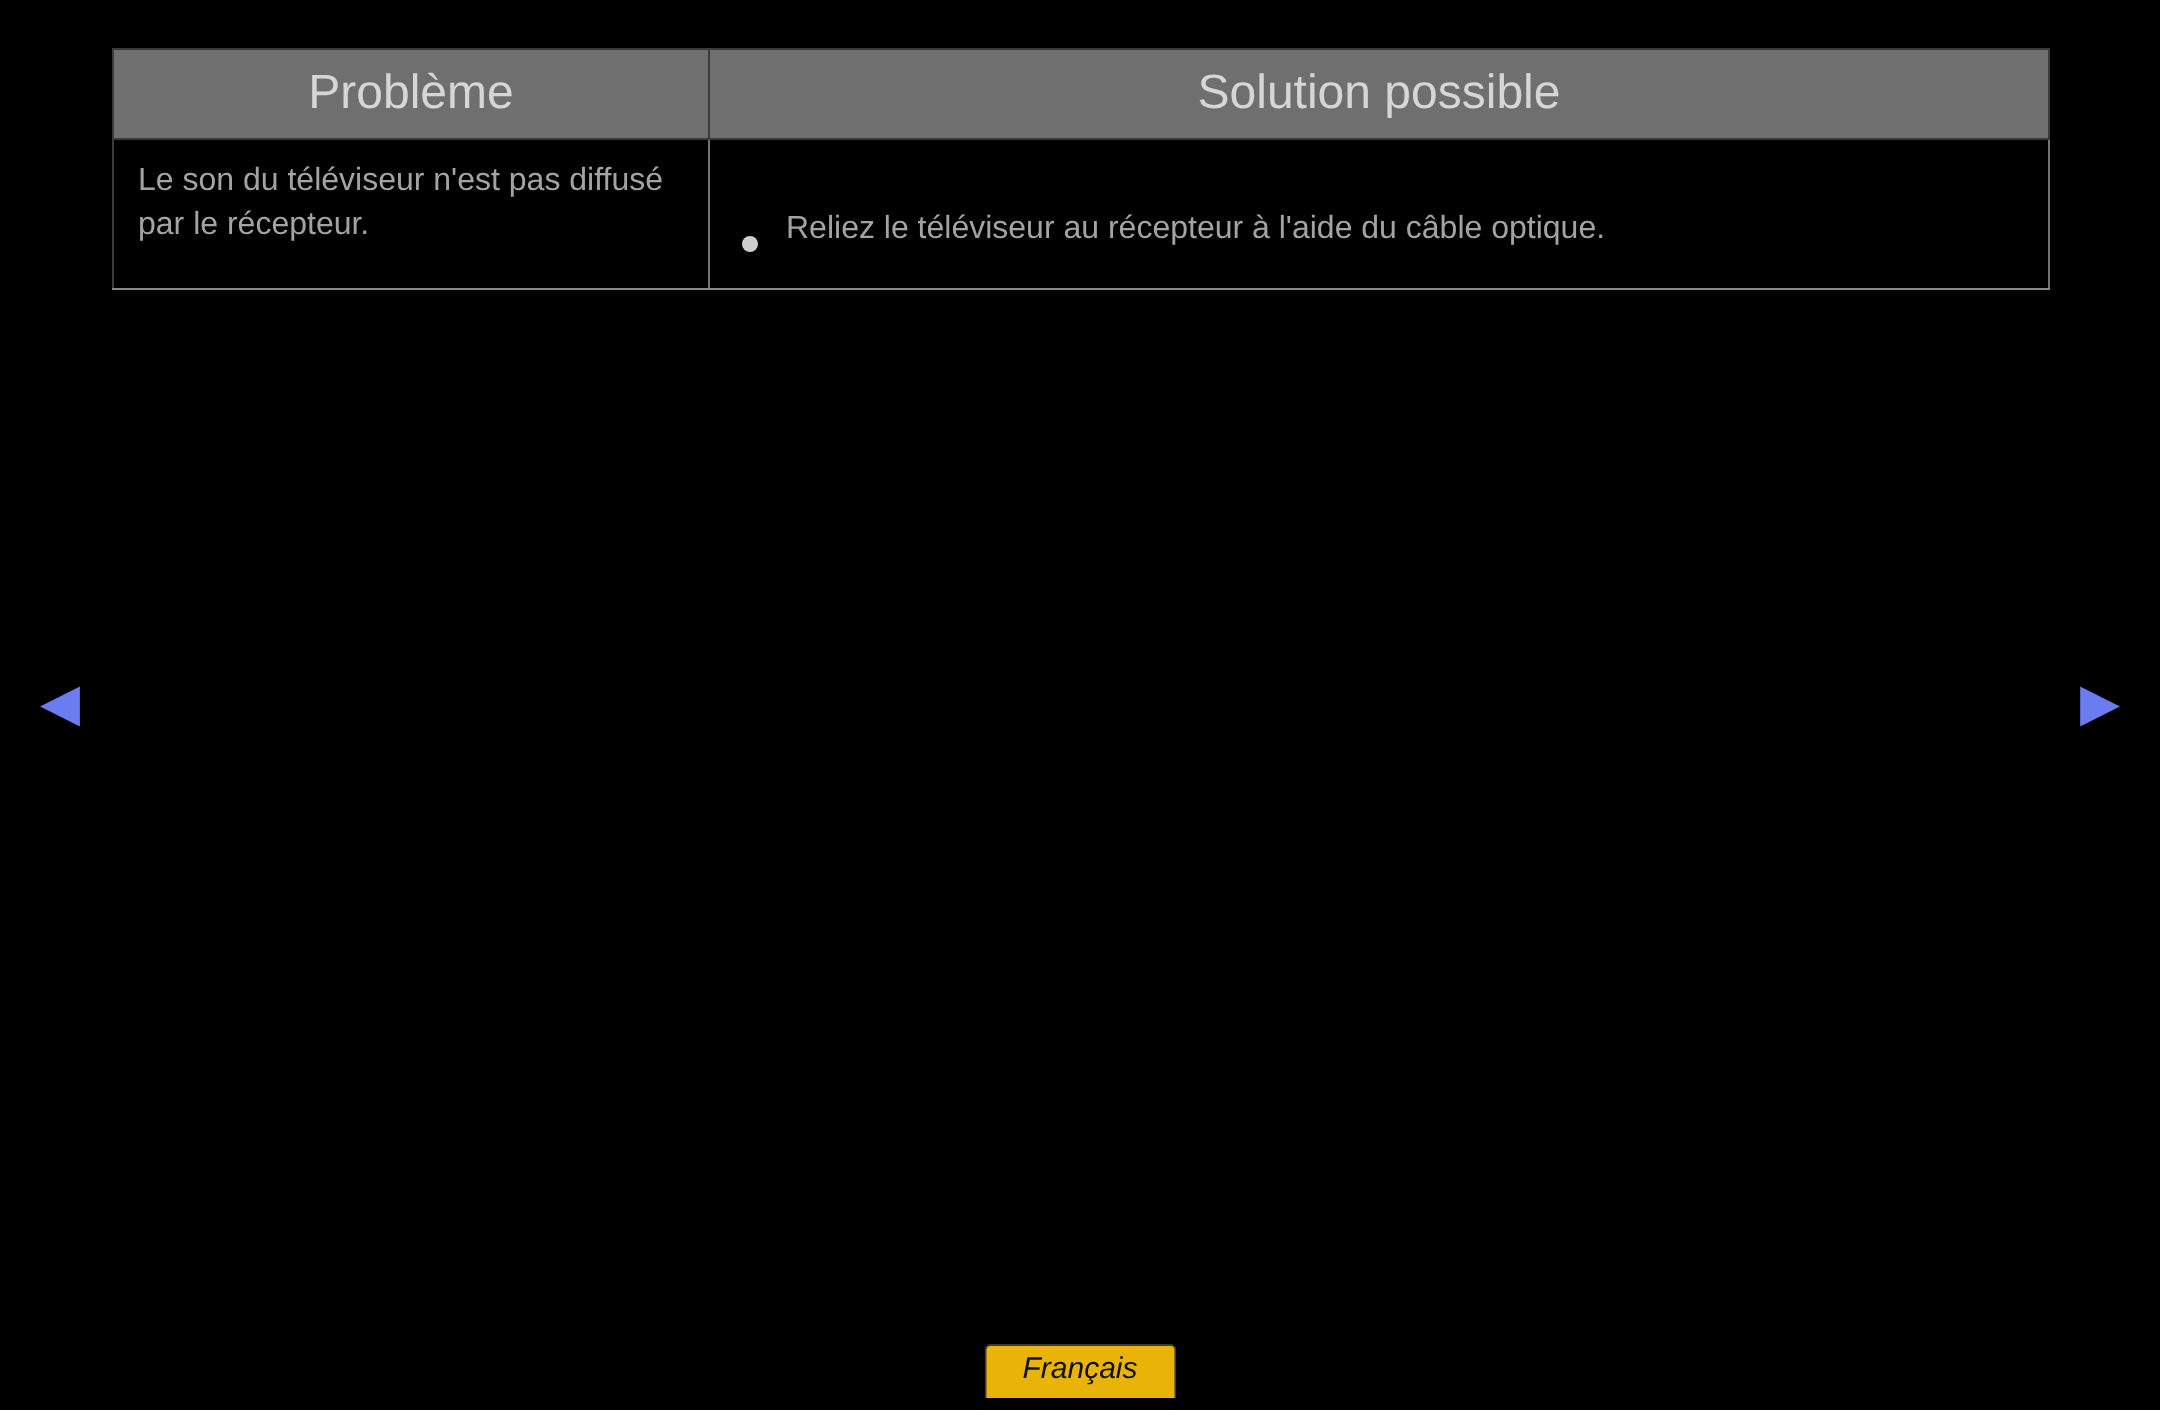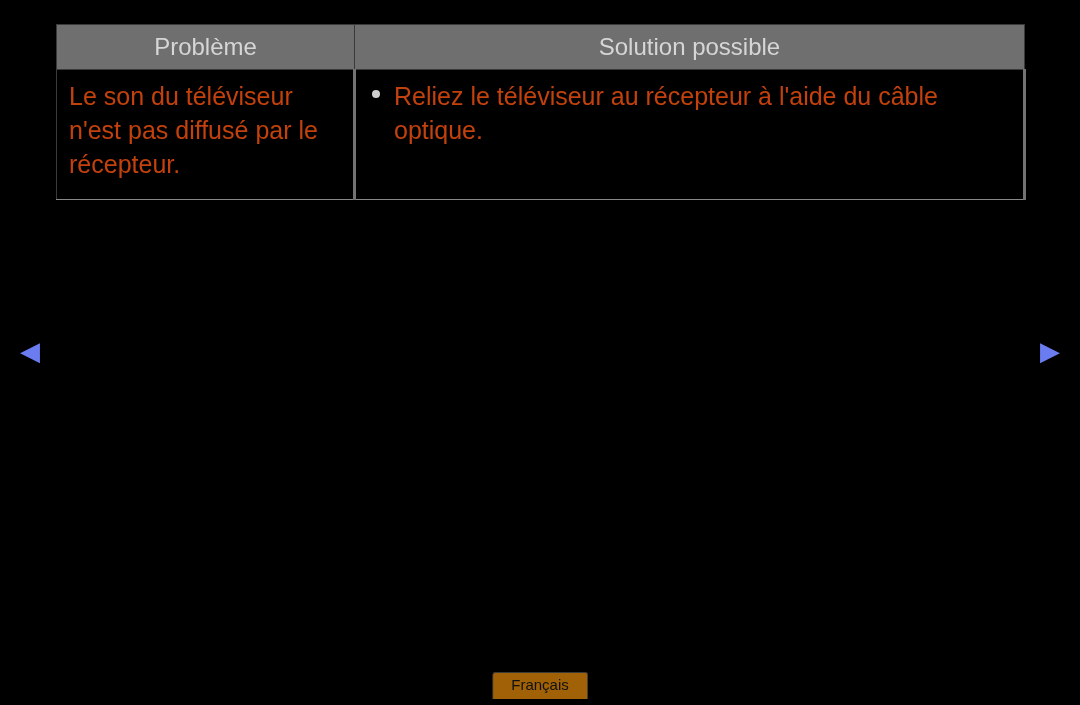--- a/index.html
+++ b/index.html
@@ -34,35 +34,36 @@
     font-weight: normal;
     font-size: 24px;
     text-align: center;
     padding: 8px 10px;
     border: 1px solid #3a3a3a;
     margin-top: 32px;
   }
   table.troubleshoot col.problem { width: 298px; }
   table.troubleshoot col.solution { width: 670px; }
   table.troubleshoot tbody td {
-    color: #c2410c;
-    font-size: 25px;
+    color: #a3a3a3;
+    font-size: 16px;
     vertical-align: top;
     padding: 10px 12px 18px 12px;
     border-left: 1px solid #3a3a3a;
-    border-right: 3px solid #737373;
+    border-right: 1px solid #737373;
     border-bottom: 1px solid #888;
     line-height: 1.35;
   }
   table.troubleshoot tbody td + td {
     border-left: 1px solid #555;
   }
   .bullet-row {
     display: flex;
-    align-items: flex-start;
+    align-items: flex-end;
+    margin-top: 24px;
   }
   .bullet-dot {
     width: 8px;
     height: 8px;
     background: #cfcfcf;
     border-radius: 50%;
     margin-top: 10px;
     margin-right: 14px;
     margin-left: 4px;
     flex: 0 0 auto;
@@ -81,27 +82,28 @@
     text-shadow: 0 0 2px rgba(0,0,0,0.6);
   }
   .nav-left { left: 20px; }
   .nav-right { right: 20px; }
 
   .lang-badge {
     position: absolute;
     left: 50%;
     transform: translateX(-50%);
     bottom: 6px;
-    background: #a16207;
+    background: #eab308;
     color: #111;
     font-size: 15px;
     padding: 3px 18px 6px 18px;
     border-radius: 3px 3px 0 0;
     border: 1px solid #3a3a3a;
     border-bottom: none;
+    font-style: italic;
   }
 </style>
 </head>
 <body>
 
 <div class="page">
 
   <div class="table-wrap">
     <table class="troubleshoot">
       <colgroup>

